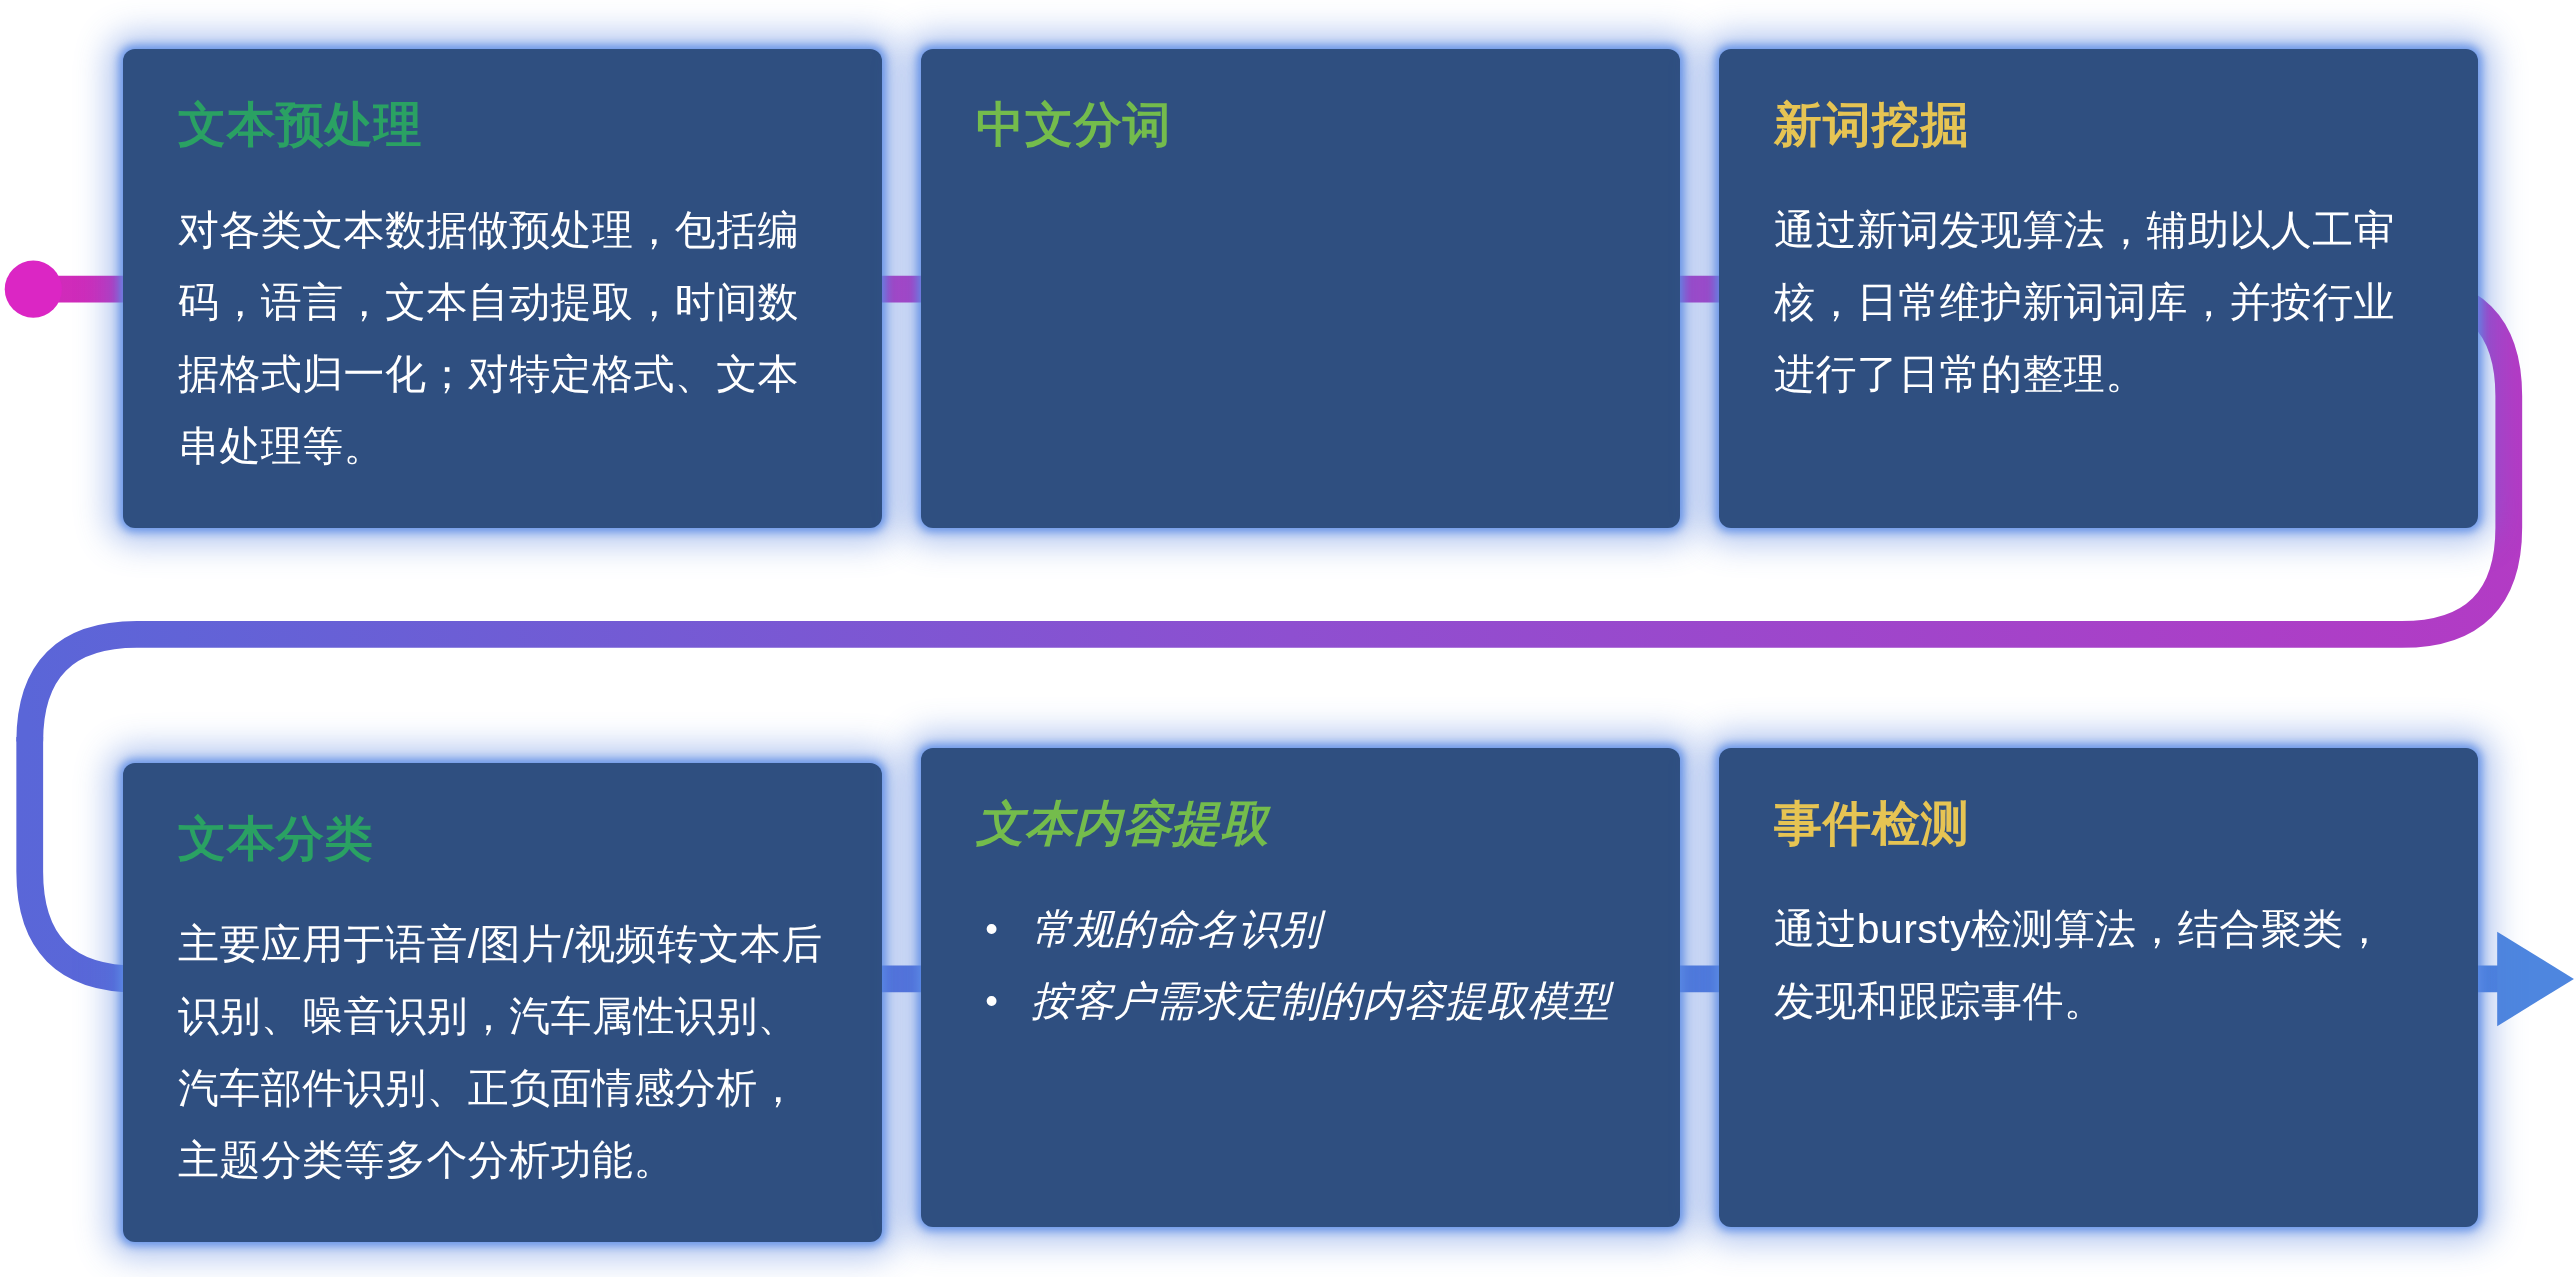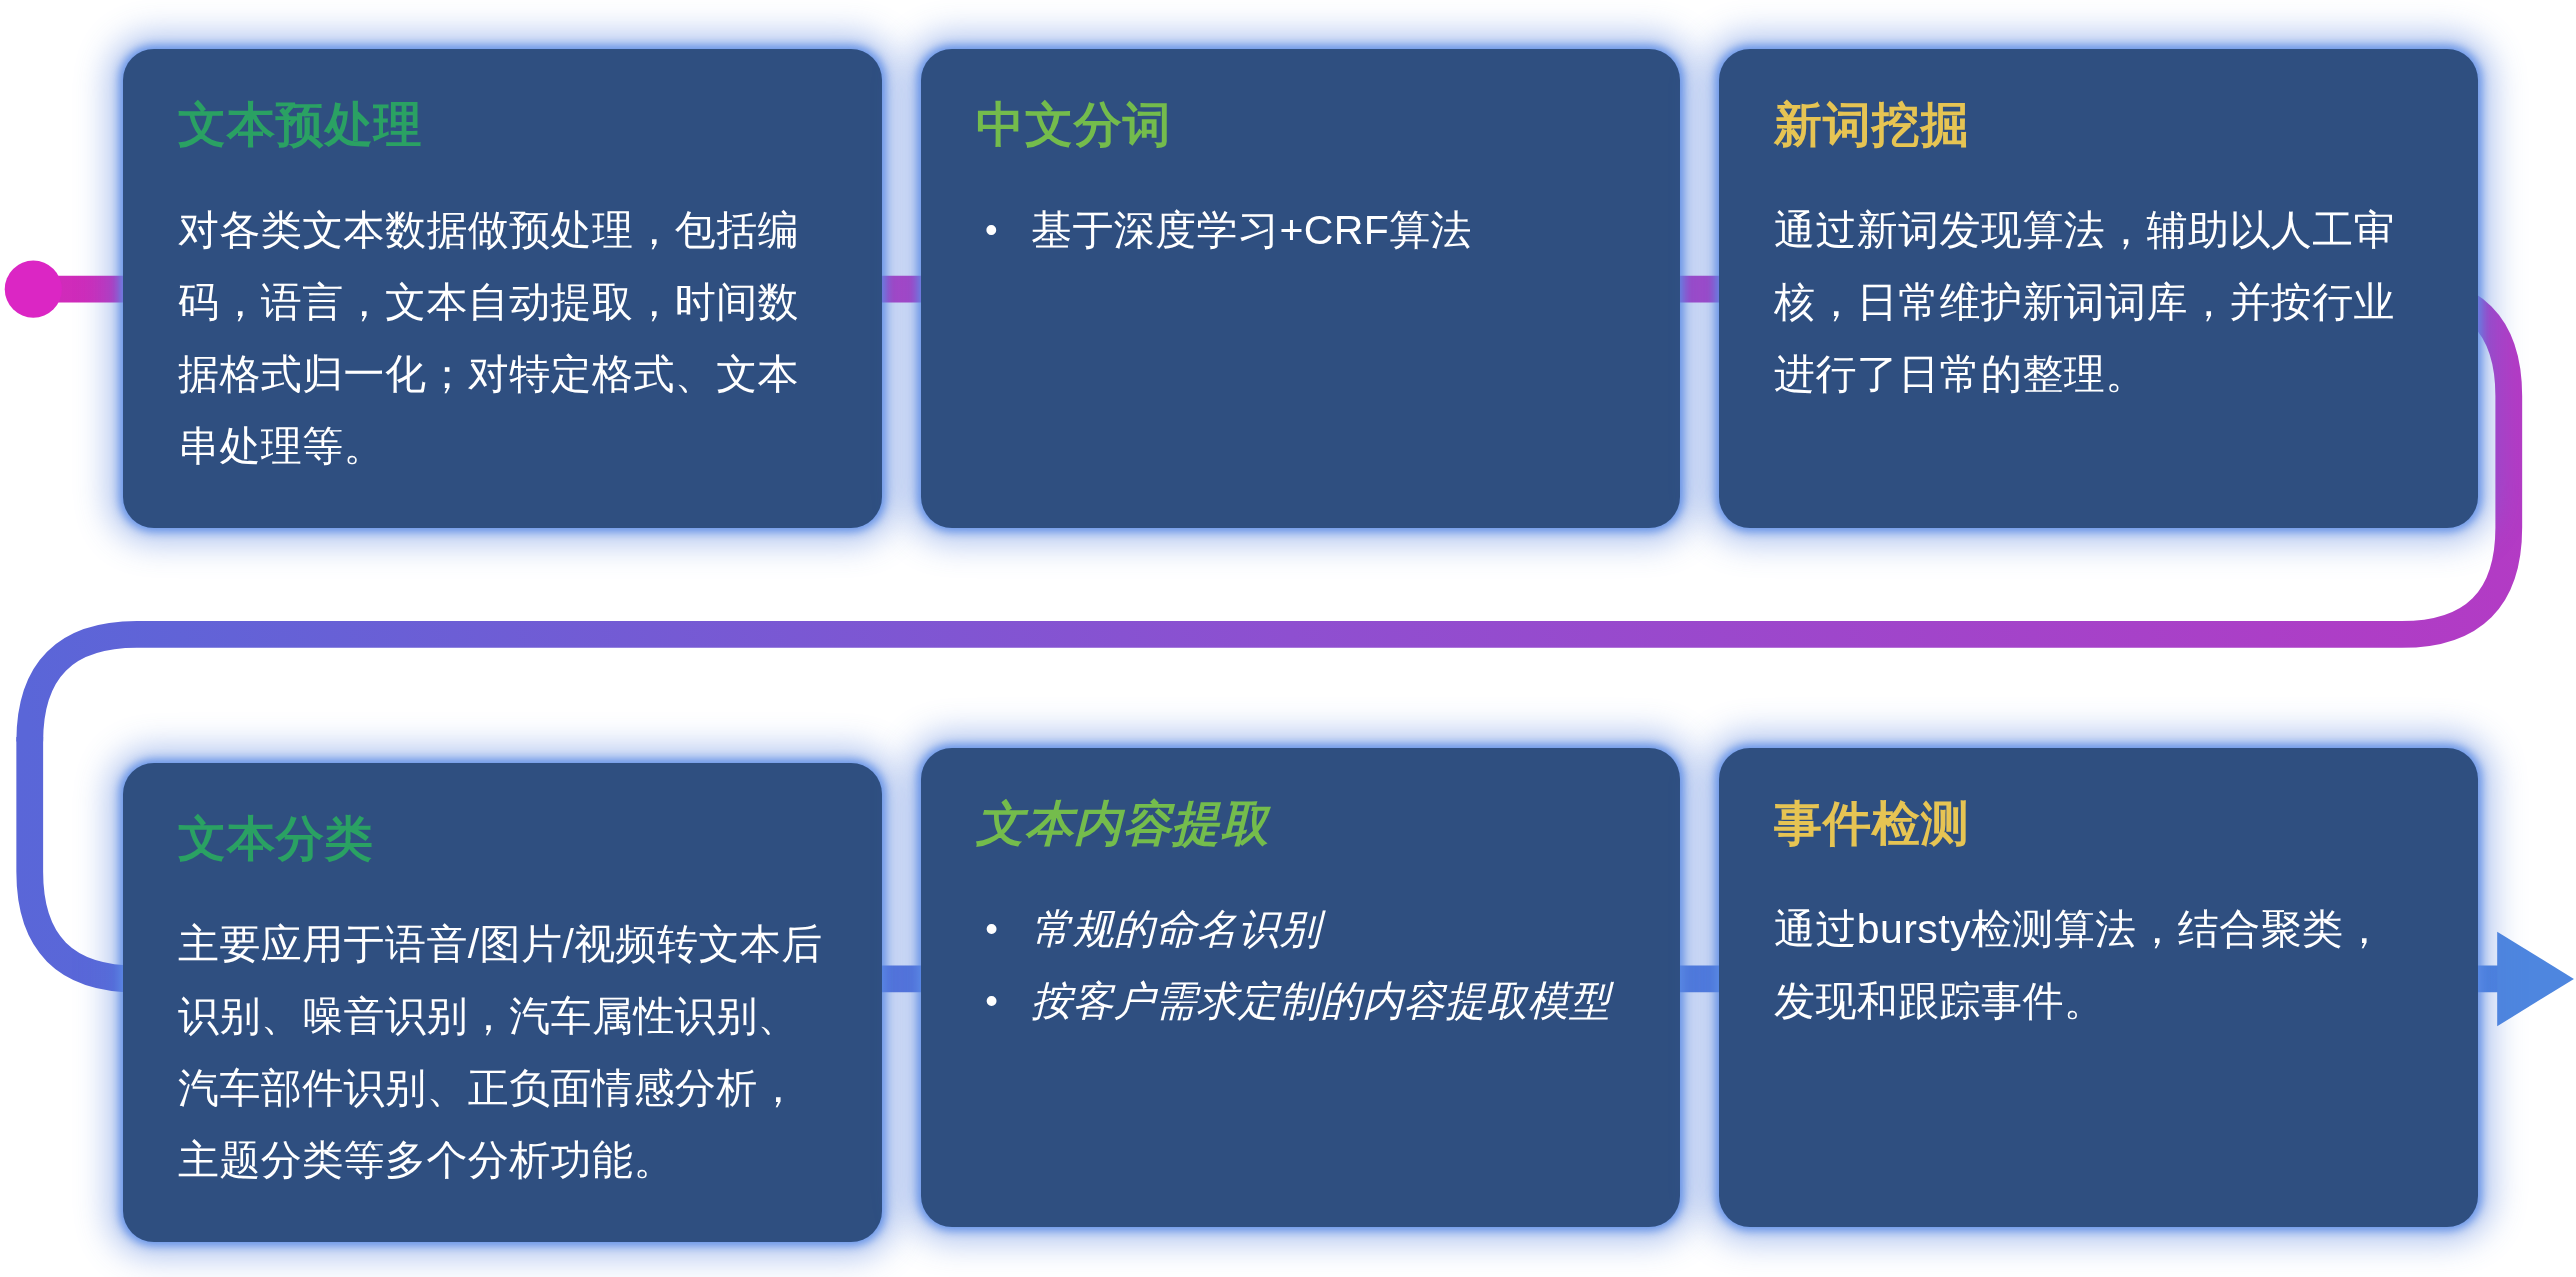--- a/index.html
+++ b/index.html
@@ -19,21 +19,21 @@
     position: absolute;
     left: 0; top: 0;
     z-index: 0;
   }
   .card {
     position: absolute;
     width: 759px;
     height: 479px;
     box-sizing: border-box;
     background: #2F4F80;
-    border-radius: 31px;
+    border-radius: 12px;
     padding: 46px 52px 0 55px;
     box-shadow: 0 0 9px 3.6px rgba(90,140,230,0.85), 0 0 32px 14.3px rgba(80,125,220,0.45);
     z-index: 1;
   }
   .pos-1 { left: 123px;  top: 49px; }
   .pos-2 { left: 921px; top: 49px; }
   .pos-3 { left: 1719px; top: 49px; }
   .pos-4 { left: 123px;  top: 748px; margin-top: 15px; }
   .pos-5 { left: 921px; top: 748px; font-style: italic; }
   .pos-6 { left: 1719px; top: 748px; }
@@ -106,21 +106,20 @@
   </svg>
 
   <section class="card pos-1">
     <h2 class="card-title" style="color: rgb(42, 161, 99);">文本预处理</h2>
     <p class="card-body">对各类文本数据做预处理，包括编码，语言，文本自动提取，时间数据格式归一化；对特定格式、文本串处理等。</p>
   </section>
 
   <section class="card pos-2">
     <h2 class="card-title" style="color: rgb(116, 188, 76);">中文分词</h2>
     <ul class="card-list">
-      <li>基于深度学习+CRF算法</li>
     </ul>
   </section>
 
   <section class="card pos-3">
     <h2 class="card-title" style="color: rgb(230, 196, 83);">新词挖掘</h2>
     <p class="card-body">通过新词发现算法，辅助以人工审核，日常维护新词词库，并按行业进行了日常的整理。</p>
   </section>
 
   <section class="card pos-4">
     <h2 class="card-title" style="color: rgb(42, 161, 99);">文本分类</h2>

